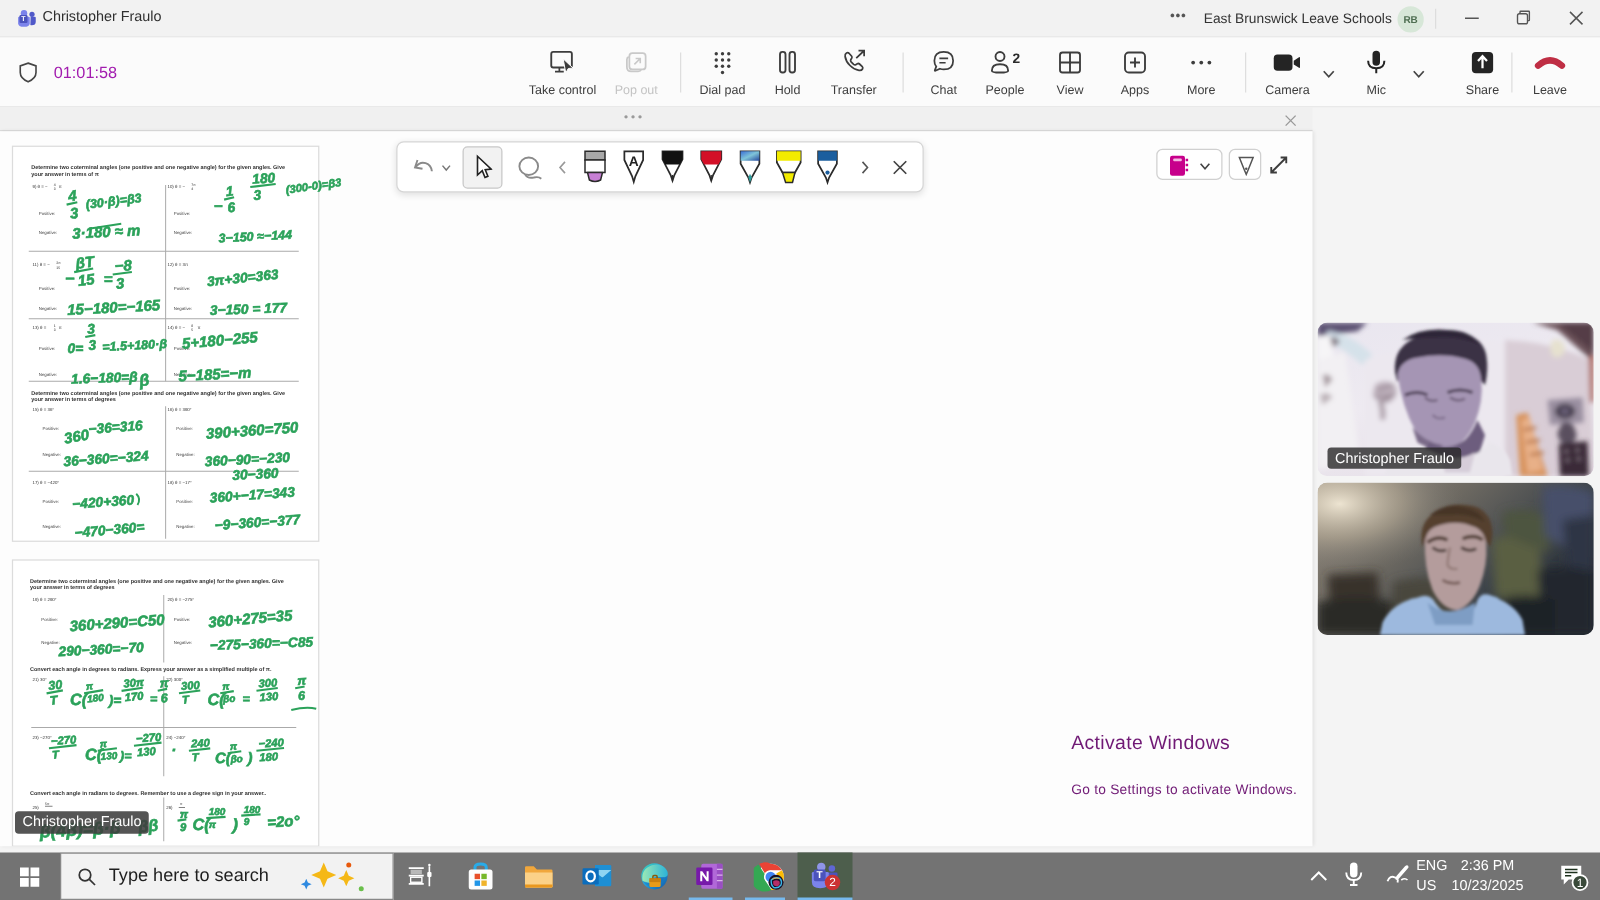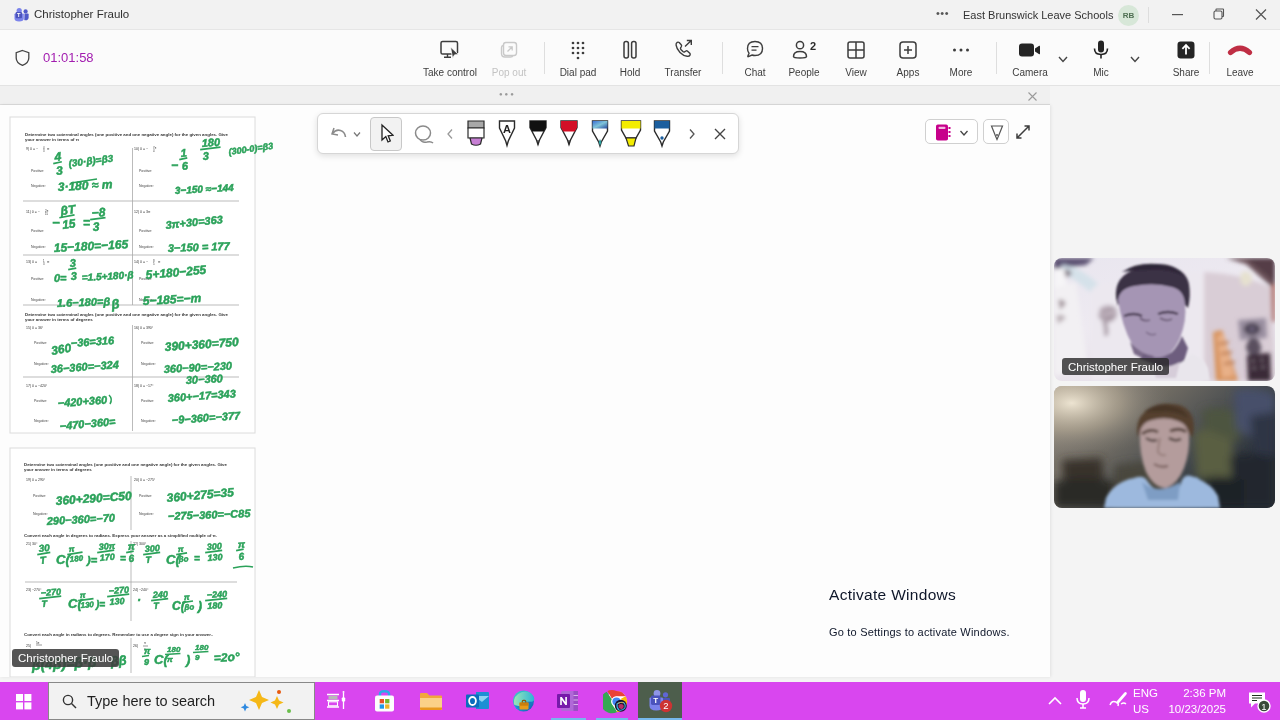--- a/index.html
+++ b/index.html
@@ -19,44 +19,44 @@
 .tbtn{position:absolute;top:8px;text-align:center;color:#3d3d3d;font-size:10px;line-height:11px}
 .tbtn svg{display:block;margin:0 auto 5px auto}
 .tbtn.dis{color:#c3c3c3}
 .tdiv{position:absolute;top:12px;width:1px;height:32px;background:#dedede}
 .chev{position:absolute;top:22px;color:#555}
 #timer{position:absolute;left:43px;top:20px;font-size:13px;color:#a21caf}
 
 #stage{position:absolute;left:0;top:86px;width:1280px;height:596px;background:#f4f4f4}
 #sharestrip{position:absolute;left:0;top:0;width:1050px;height:19px;background:#f0f0f0;border-bottom:1px solid #dcdcdc}
 #canvas{position:absolute;left:0;top:19px;width:1050px;height:572px;background:#fdfdfd;box-shadow:1px 0 3px rgba(0,0,0,.08)}
-#activate{position:absolute;left:829px;top:500px;color:#0f172a}
+#activate{position:absolute;left:857px;top:500px;color:#701a75}
 #activate .l1{font-size:15.5px;letter-spacing:.3px}
 #activate .l2{font-size:11px;margin-top:22px;letter-spacing:.2px}
 #sharelabel{position:absolute;left:12px;top:563px;background:rgba(62,62,62,.88);color:#fff;font-size:11.5px;padding:3px 6px;border-radius:3px}
 
 #pentb{position:absolute;left:317px;top:27px;width:422px;height:41px;background:#fff;border:1px solid #d6d6d6;border-radius:6px;box-shadow:0 2px 6px rgba(0,0,0,.12)}
 
 #nbbtn{position:absolute;left:925px;top:33px;width:53px;height:25px;background:#fff;border:1px solid #d0d0d0;border-radius:5px}
 #penbtn{position:absolute;left:983px;top:33px;width:26px;height:25px;background:#fff;border:1px solid #d0d0d0;border-radius:5px}
 
 .vtile{position:absolute;left:1054px;width:221px;border-radius:8px;overflow:hidden}
 #vt1{top:172px;height:123px}
 #vt2{top:300px;height:122px}
 #vt1 .nlabel{position:absolute;left:8px;bottom:6px;background:rgba(40,40,40,.8);color:#fff;font-size:11.5px;padding:2.5px 6px;border-radius:3px}
 
-#taskbar{position:absolute;left:0;top:682px;width:1280px;height:38px;background:#d946ef}
+#taskbar{position:absolute;left:0;top:682px;width:1280px;height:38px;background:#737373}
 #startbtn{position:absolute;left:0;top:0;width:48px;height:38px}
 #searchbox{position:absolute;left:48px;top:0;width:267px;height:38px;background:#f2f2f2;border:1px solid #888;display:flex;align-items:center}
 #searchbox span{color:#1f1f1f;font-size:14.5px;margin-left:9px}
 .tbicon{position:absolute;top:0;width:44px;height:38px;display:flex;align-items:center;justify-content:center}
 .underline{position:absolute;top:36px;height:2px;background:#76b9ed}
 .trayico{position:absolute;top:0;height:38px;display:flex;align-items:center;justify-content:center}
 #lang{position:absolute;left:1133px;top:3px;width:40px;text-align:left;font-size:11.5px;color:#fff;line-height:16px}
-#clock{position:absolute;left:1154px;top:3px;width:72px;text-align:right;font-size:11.5px;color:#fff;line-height:16px}
+#clock{position:absolute;left:1154px;top:3px;width:72px;text-align:center;font-size:11.5px;color:#fff;line-height:16px}
 </style>
 </head>
 <body>
 
 <div id="titlebar">
   <svg class="abs" style="left:13px;top:6px" width="17" height="17" viewBox="0 0 17 17">
     <circle cx="6.2" cy="4.6" r="2.6" fill="#7b83eb"></circle>
     <circle cx="12.6" cy="5.4" r="2.1" fill="#5059c9"></circle>
     <path d="M1.5 8.2 Q1.5 7.4 2.3 7.4 L10 7.4 Q10.8 7.4 10.8 8.2 L10.8 12.5 Q10.8 15.4 6.1 15.4 Q1.5 15.4 1.5 12.5 Z" fill="#7b83eb"></path>
     <path d="M11.5 7.4 L14.8 7.4 Q15.6 7.4 15.6 8.2 L15.6 11.4 Q15.6 14.2 12.4 14.2 Q11.8 14.2 11.3 14 Z" fill="#5059c9"></path>

